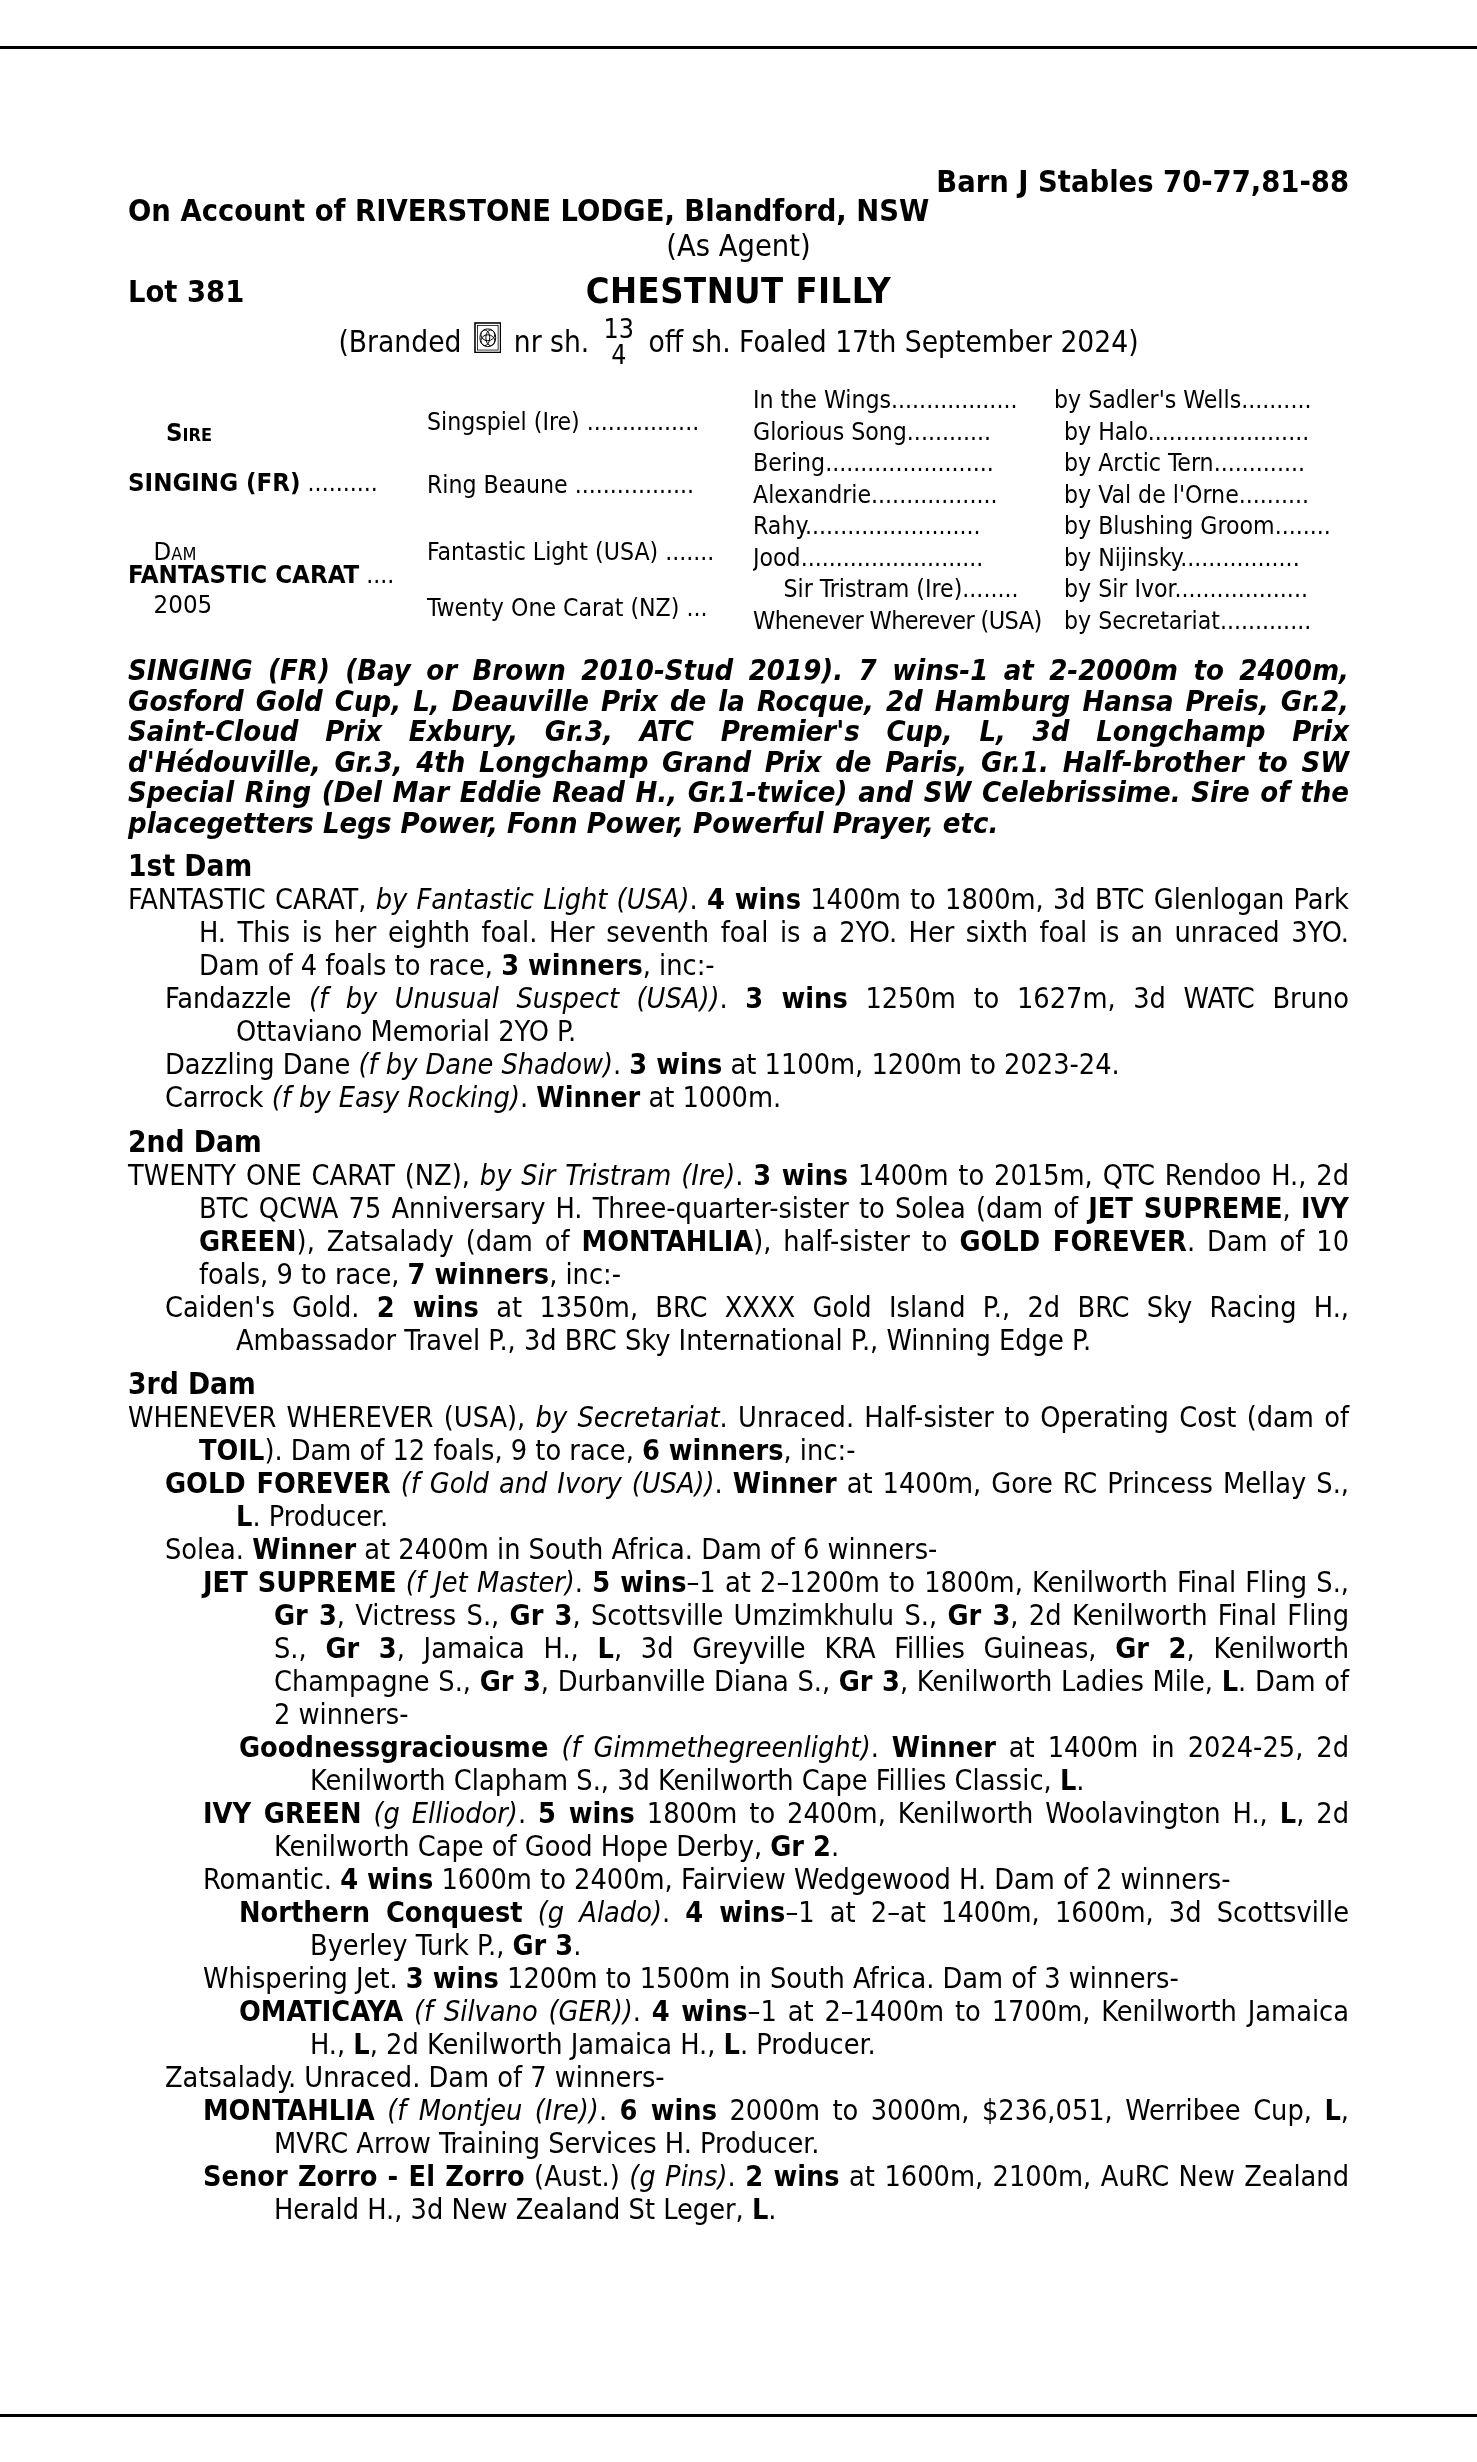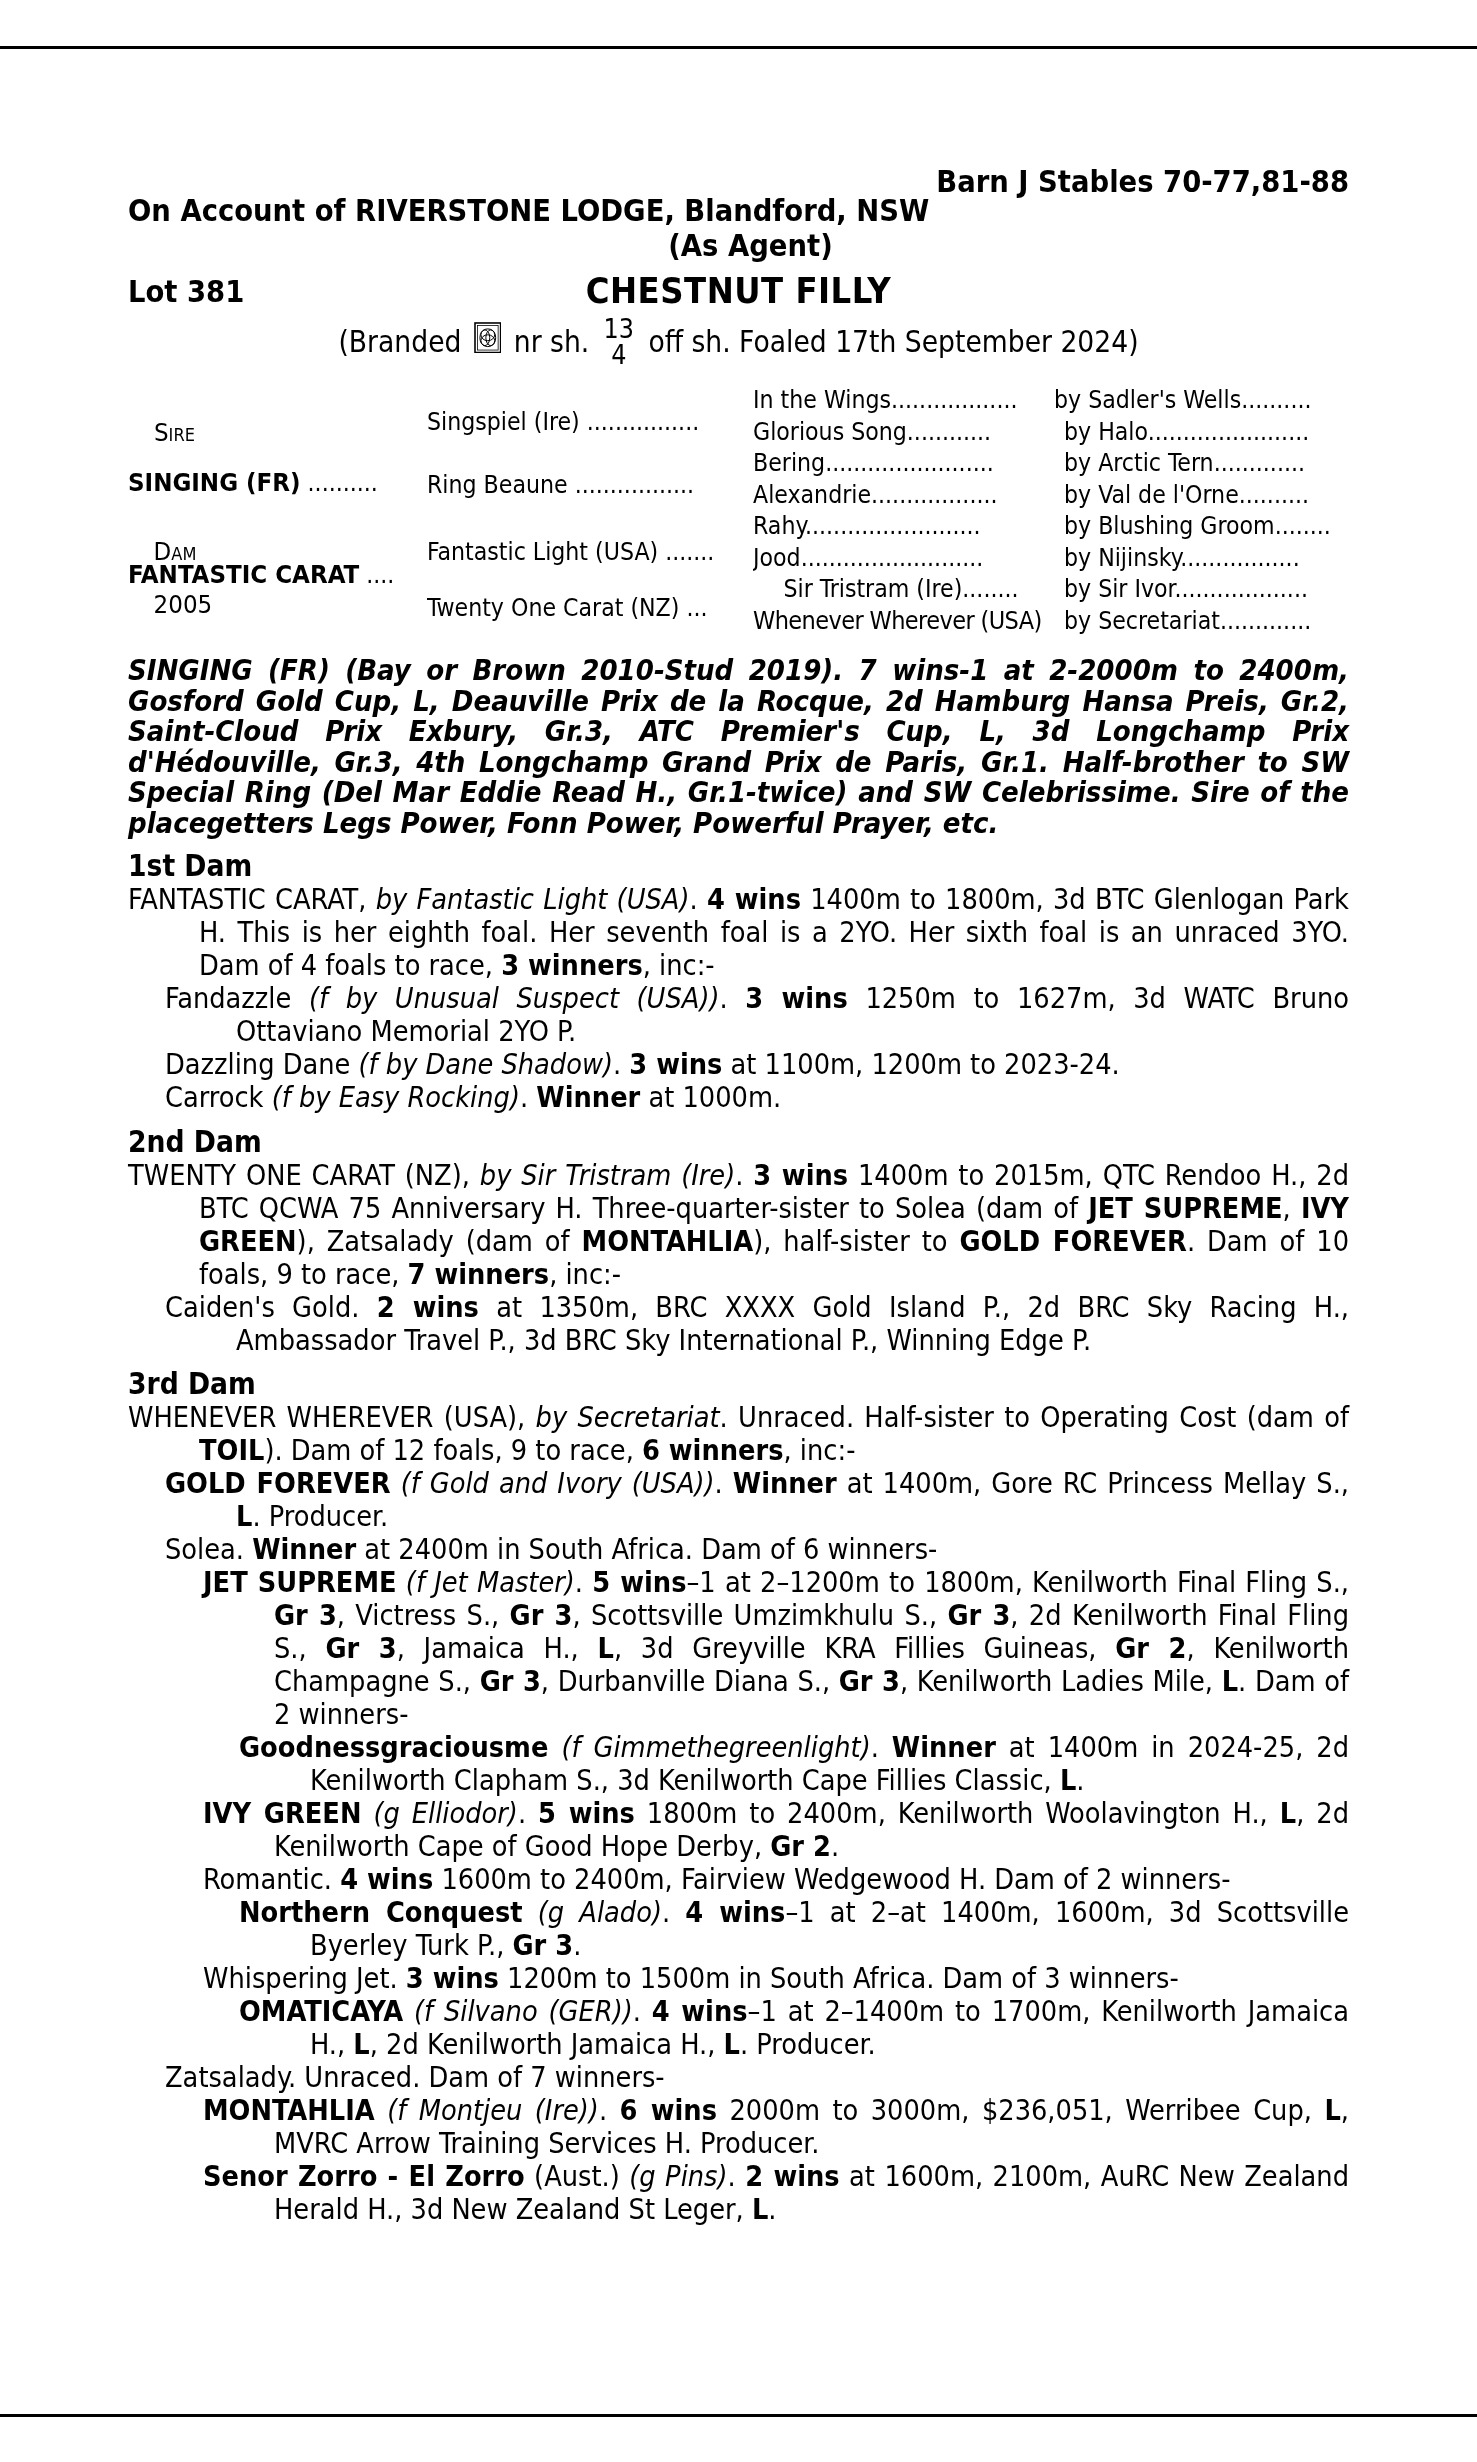--- a/index.html
+++ b/index.html
@@ -6,21 +6,21 @@
   body { width: 1478px; height: 2463px; position: relative; overflow: hidden;
          font-family: "DejaVu Sans Condensed", "Liberation Sans", sans-serif; color: #000; }
   .rule { position: absolute; left: 0; width: 1478px; height: 3px; background: #000; }
   .rule.top { top: 46px; }
   .rule.bottom { top: 2414px; }
 
   .page { position: absolute; left: 128px; top: 158px; width: 1221px; }
 
   .hdr-barn { position: absolute; top: 5.9px; right: 0; font-weight: bold; font-size: 30.5px; text-align: right; white-space: nowrap; }
   .hdr-account { position: absolute; top: 35px; left: 0; width: 1221px; text-align: left; font-weight: bold; font-size: 30.5px; white-space: nowrap; }
-  .hdr-agent { position: absolute; top: 70px; left: 12px; width: 1221px; text-align: center; font-weight: bold; font-size: 30.5px; }
+  .hdr-agent { position: absolute; top: 70px; left: 0; width: 1221px; text-align: center; font-weight: normal; font-size: 30.5px; }
   .lot { position: absolute; top: 116px; left: 0; font-weight: bold; font-size: 30.5px; }
   .title { position: absolute; top: 112px; left: 0; width: 1221px; text-align: center; font-weight: bold; font-size: 36px; letter-spacing: 0.5px; }
   .brand-line { position: absolute; top: 160px; left: 0; width: 1221px; text-align: center; font-size: 29.6px; white-space: nowrap; }
   .brand-line .frac { display: inline-block; vertical-align: middle; text-align: center; line-height: 25.6px; font-size: 26.6px; margin: 0 5.9px; position: relative; top: -2px; }
   .brand-line .frac span { display: block; }
   .brand-icon { display: inline-block; width: 27.6px; height: 31.5px; vertical-align: middle; position: relative; top: -5.9px; margin: 0 3.9px; }
 
   
   .ped { position: absolute; top: 227px; left: 0; width: 1221px; height: 258px; font-size: 24.6px; }
   .ped .cell { position: absolute; white-space: nowrap; overflow: hidden; }
@@ -67,21 +67,21 @@
     <span>nr sh.</span>
     <span class="frac">
       <span>13</span>
       <span>4</span>
     </span>
     <span>off sh. Foaled 17th September 2024)</span>
   </div>
 
   <div class="ped">
 
-    <div class="cell smallcaps" style="left:26px; top:31.5px;">Sire</div>
+    <div class="cell smallcaps" style="left:38px; top:31.5px;font-weight:bold;">Sire</div>
     <div class="cell" style="left:0; top:54px;margin-top:28px;">
       <span class="bold">SINGING (FR)</span>
       <span>..........</span>
     </div>
     <div class="cell smallcaps" style="left:25.6px; top:151px;">Dam</div>
     <div class="cell" style="left:0; top:174px;">
       <span class="bold">FANTASTIC CARAT</span>
       <span>....</span>
     </div>
     <div class="cell" style="left:25.6px; top:204px; font-size:25.6px;">2005</div>

